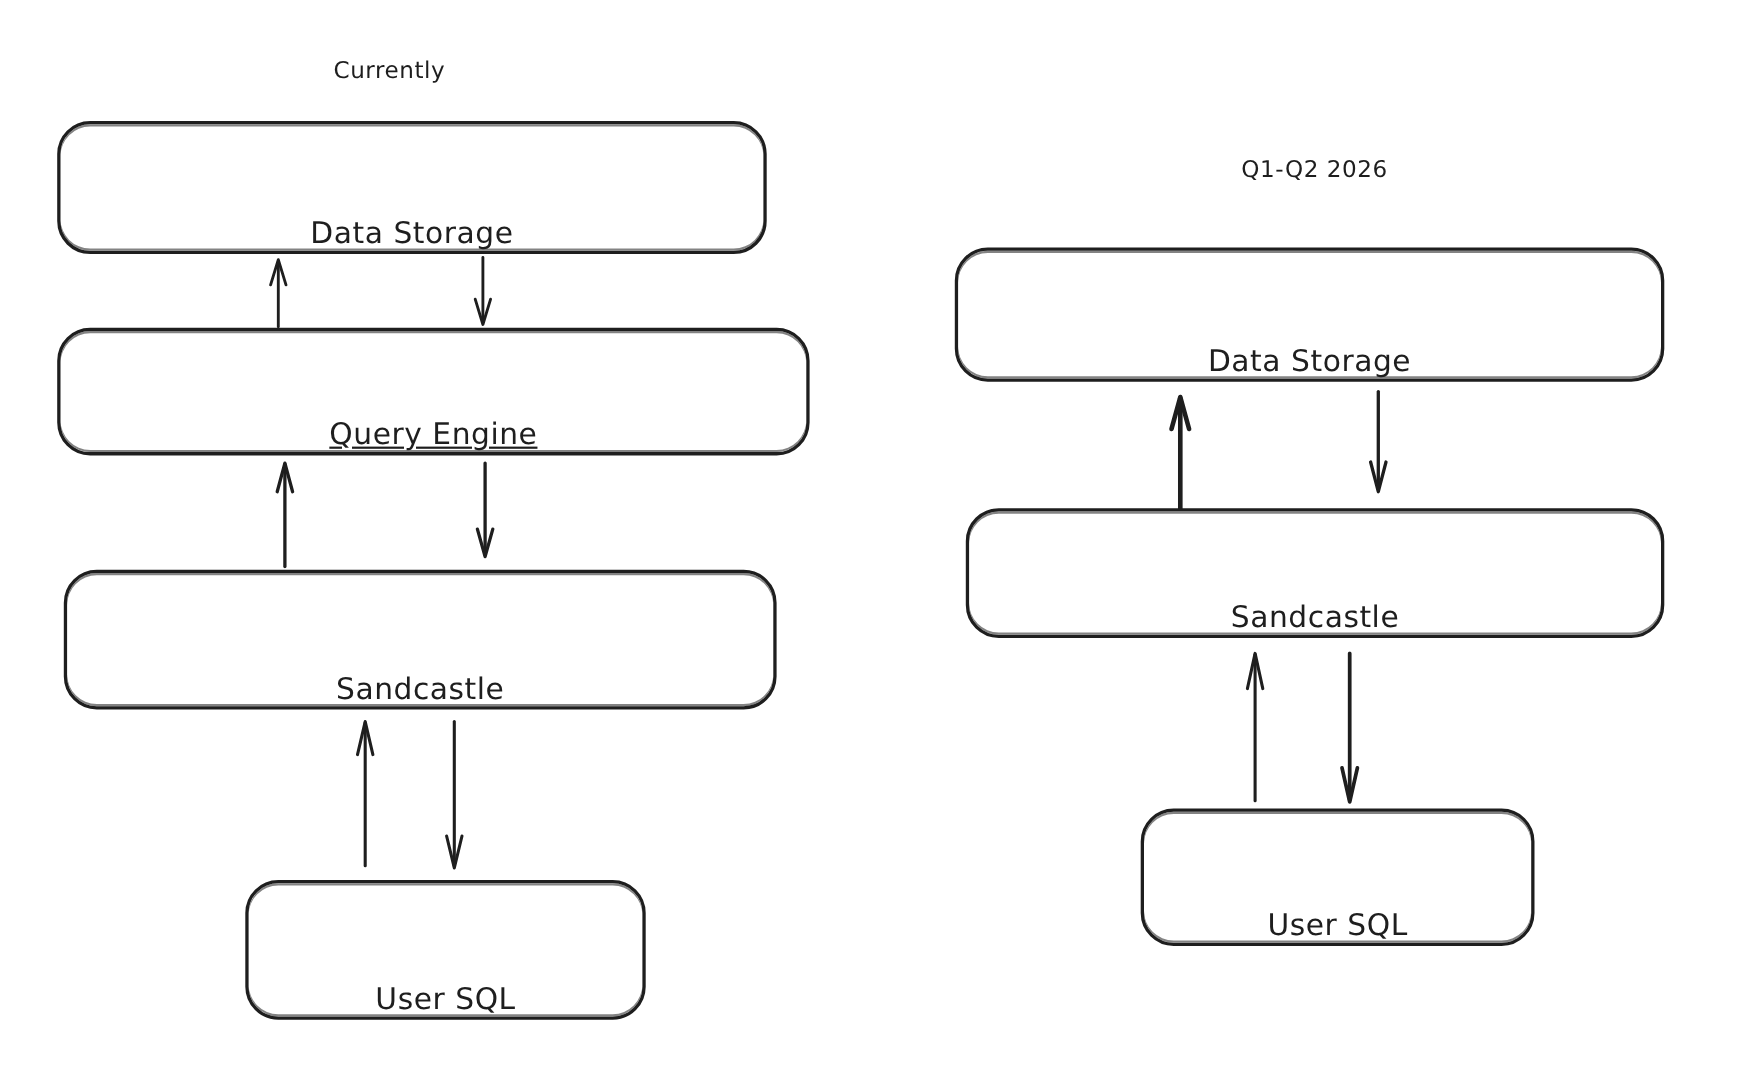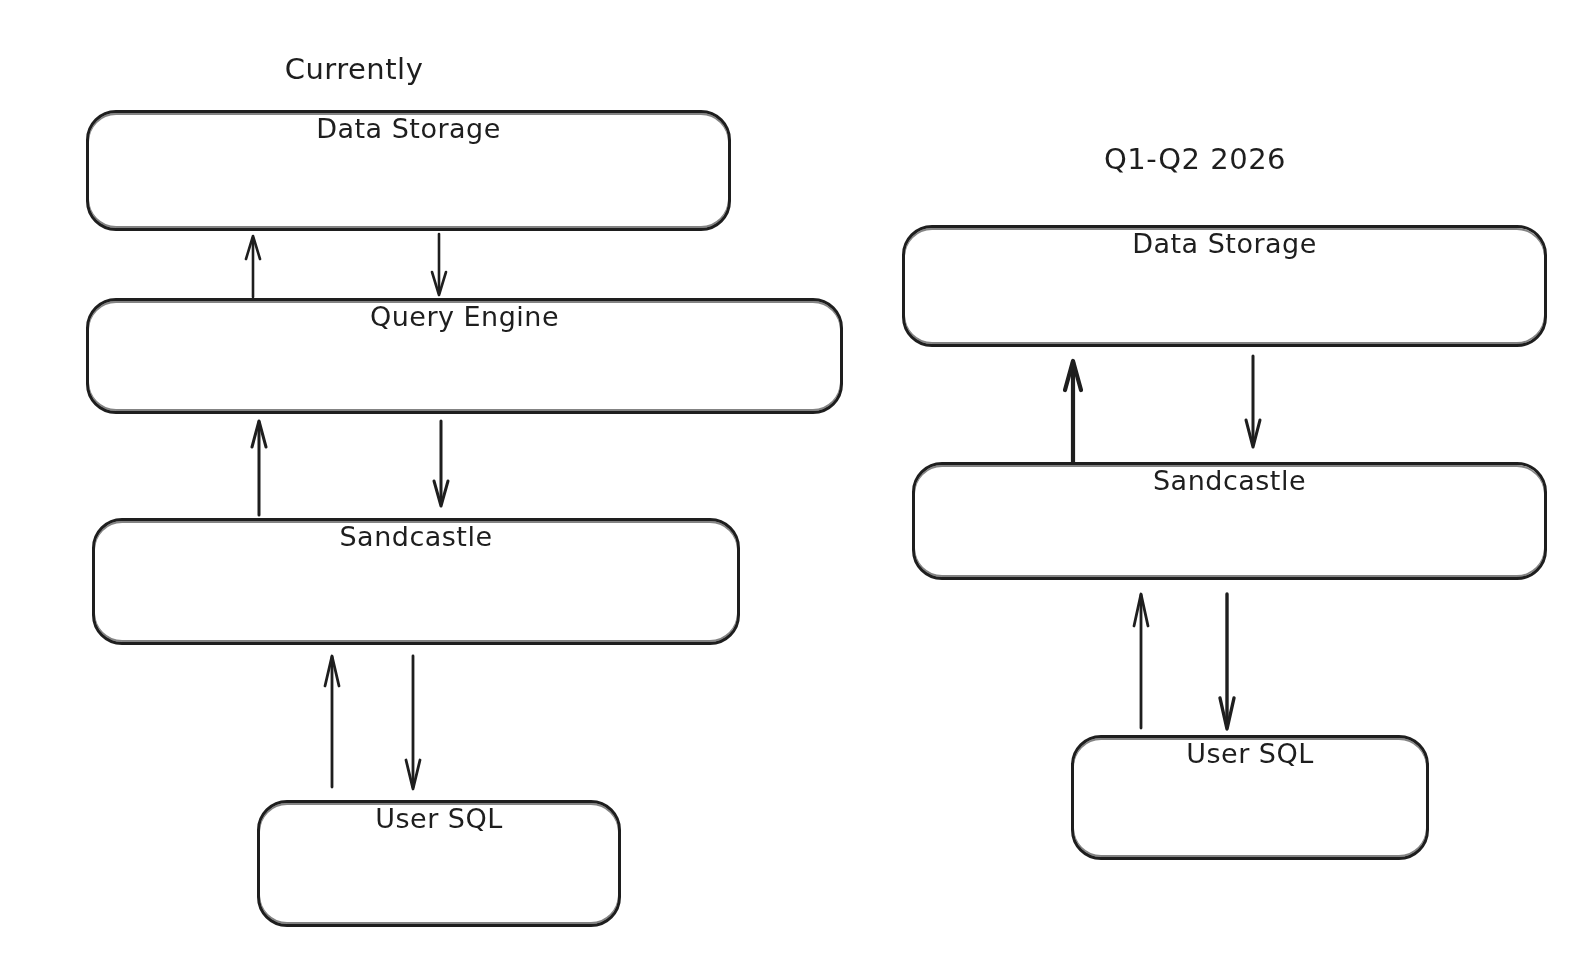--- a/index.html
+++ b/index.html
@@ -12,36 +12,35 @@
     width: 1586px;
     height: 978px;
     background: #ffffff;
     font-family: "DejaVu Sans", sans-serif;
     color: #1e1e1e;
     overflow: hidden;
   }
   .diagram-title {
     position: absolute;
     text-align: center;
-    font-size: 29px;
+    font-size: 21px;
     letter-spacing: 0.5px;
     color: #1e1e1e;
     white-space: nowrap;
   }
   .node {
     position: absolute;
     border: 3px solid #1e1e1e;
     border-radius: 30px;
     background: #ffffff;
     display: flex;
-    align-items: flex-start;
+    align-items: flex-end;
     justify-content: center;
     box-shadow: inset 0 2px 0 0 rgba(30,30,30,0.55), inset 0 -2px 0 0 rgba(30,30,30,0.55);
     box-sizing: border-box;
-    margin-left: 34px;
   }
   .node-label {
     font-size: 27px;
     letter-spacing: 0.5px;
     color: #1e1e1e;
     white-space: nowrap;
   }
   .arrow {
     position: absolute;
     display: block;
@@ -49,21 +48,21 @@
   .arrow line, .arrow path {
     stroke: #1e1e1e;
     fill: none;
     stroke-linecap: round;
     stroke-linejoin: round;
   }
 
   
   .title-current   { left: 234px; top: 52px;  width: 240px; }
   .box-l-storage   { left: 52px;  top: 110px; width: 645px; height: 121px; }
-  .box-l-query     { left: 52px;  top: 298px; width: 757px; height: 116px; }
+  .box-l-query     { left: 52px;  top: 298px; width: 684px; height: 116px; text-decoration: underline; }
   .box-l-sand      { left: 58px;  top: 518px; width: 648px; height: 127px; }
   .box-l-usersql   { left: 223px; top: 800px; width: 364px; height: 127px; }
 
   .ar-l1-up   { left: 238px;  top: 233px; }
   .ar-l1-down { left: 424px;  top: 232px; }
   .ar-l2-up   { left: 244px;  top: 417px; }
   .ar-l2-down { left: 426px;  top: 419px; }
   .ar-l3-up   { left: 317px;  top: 652px; }
   .ar-l3-down { left: 398px;  top: 654px; }
 

